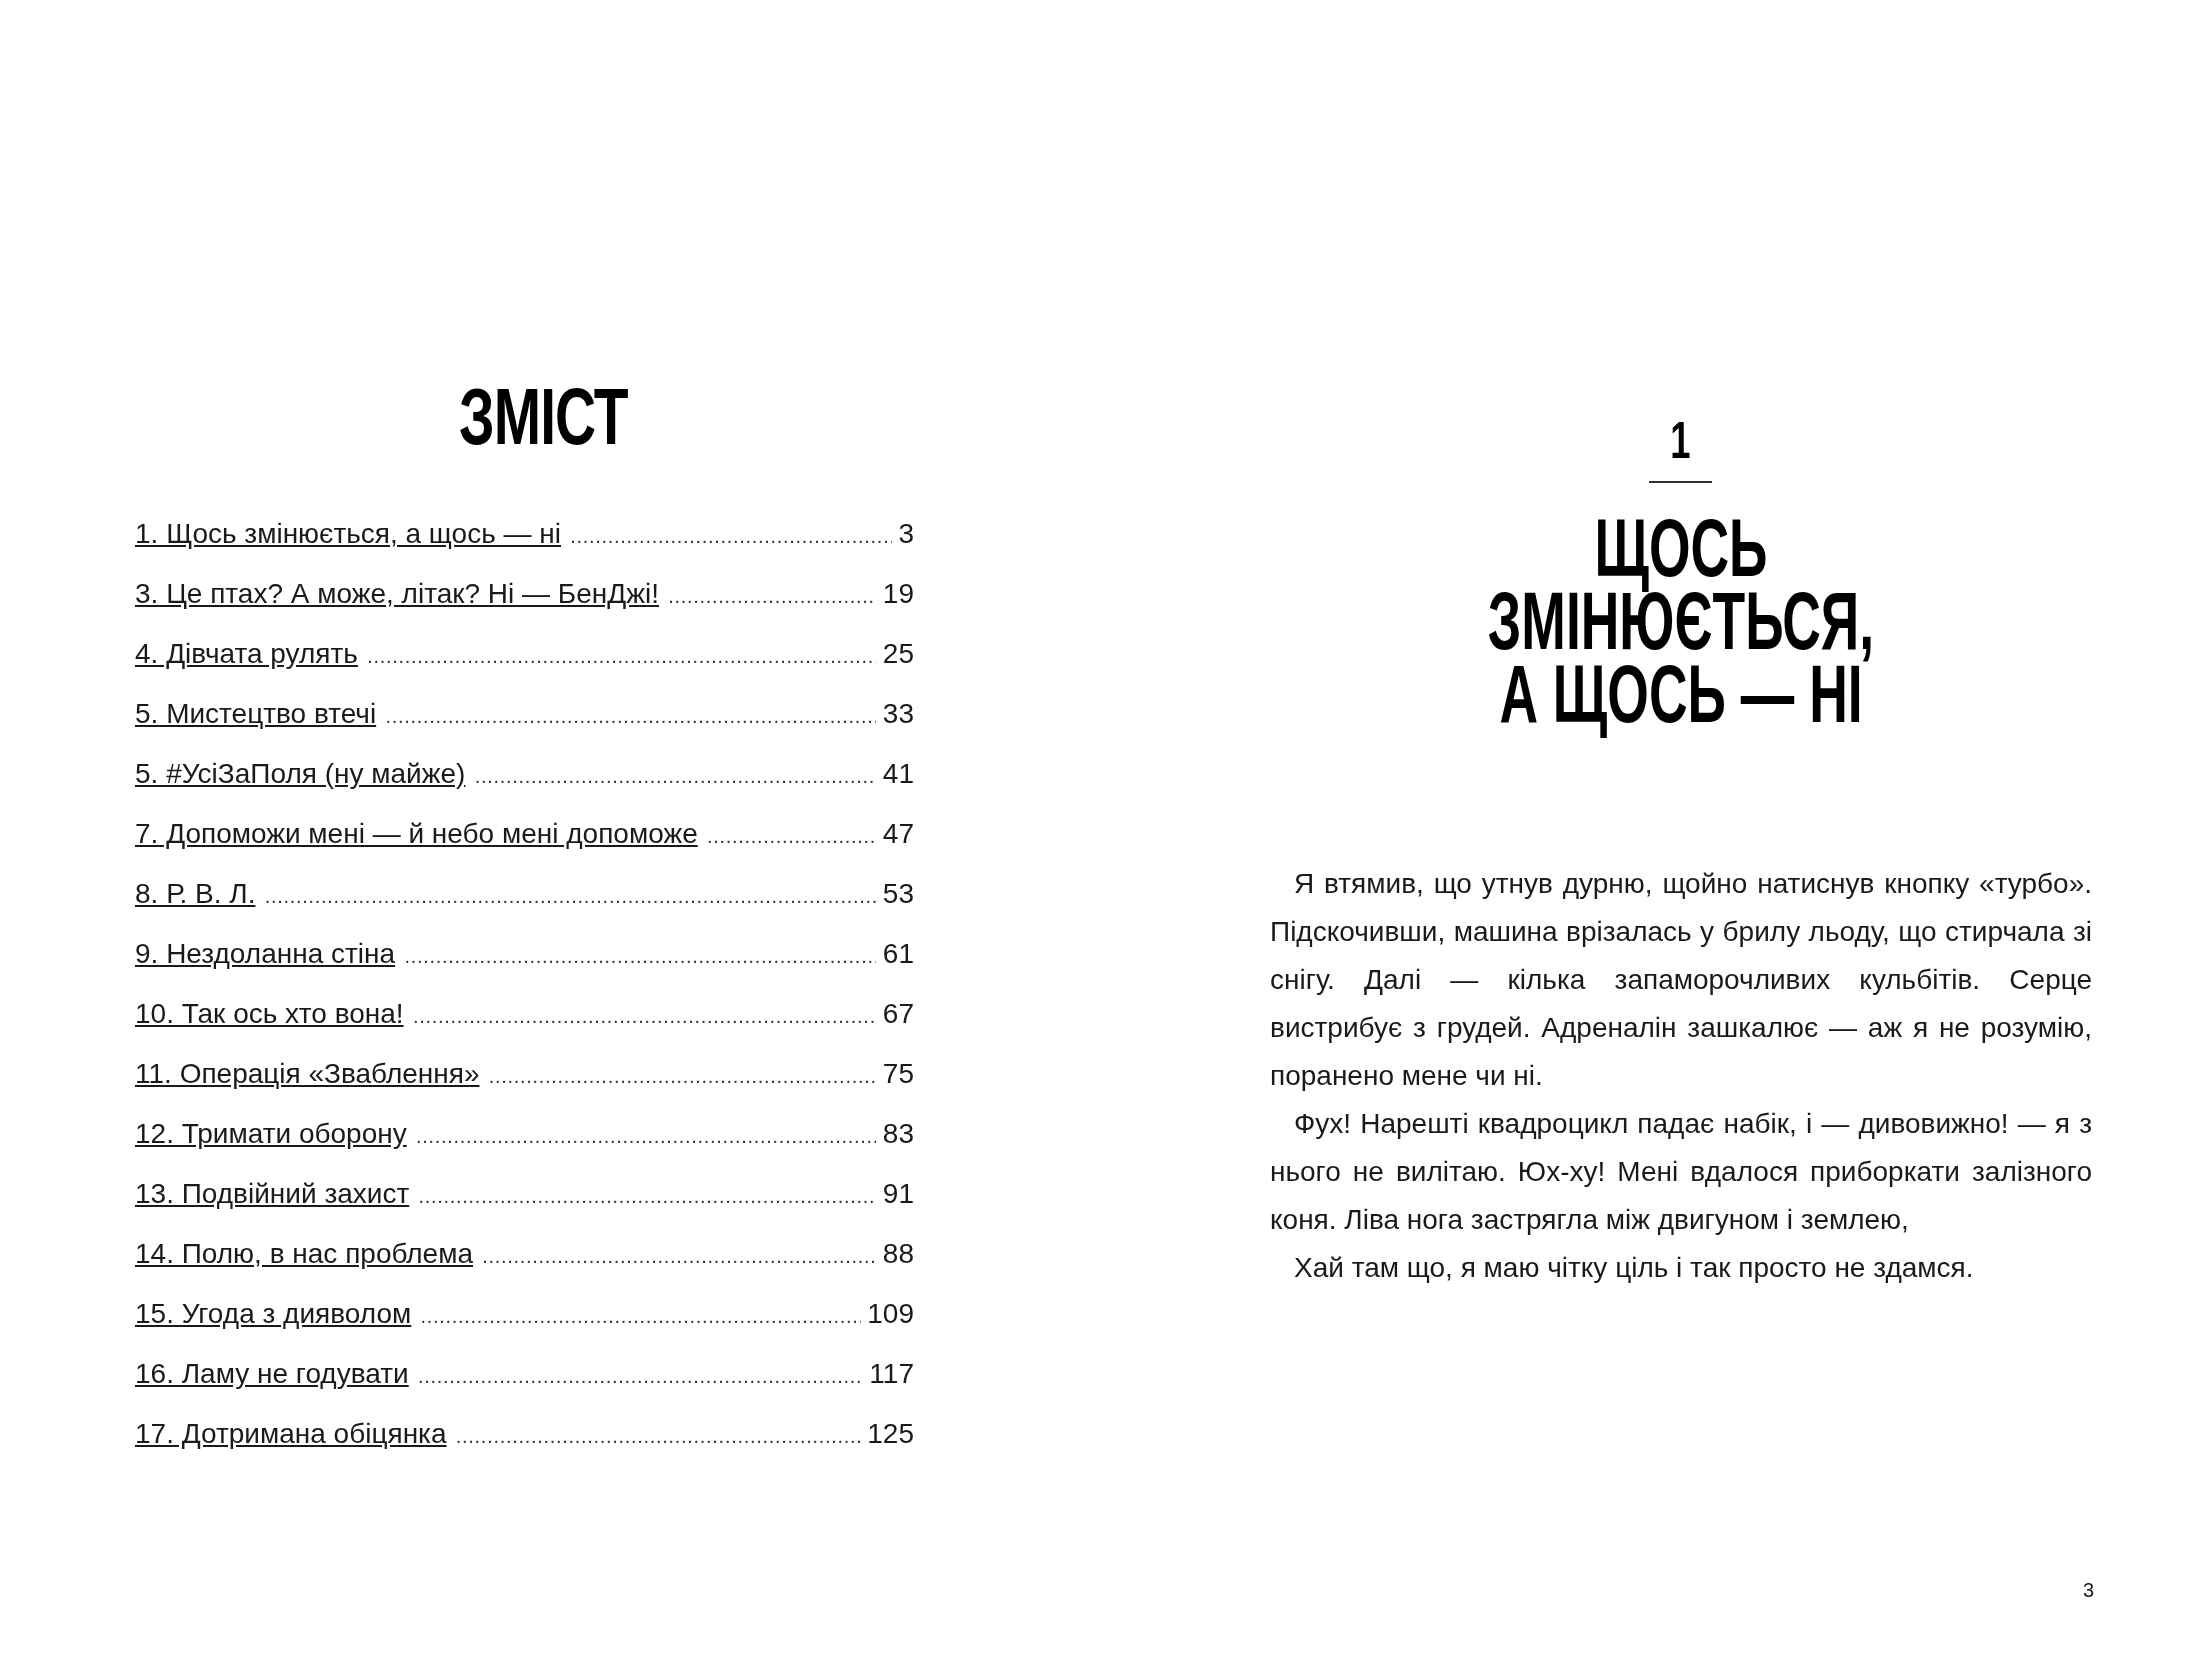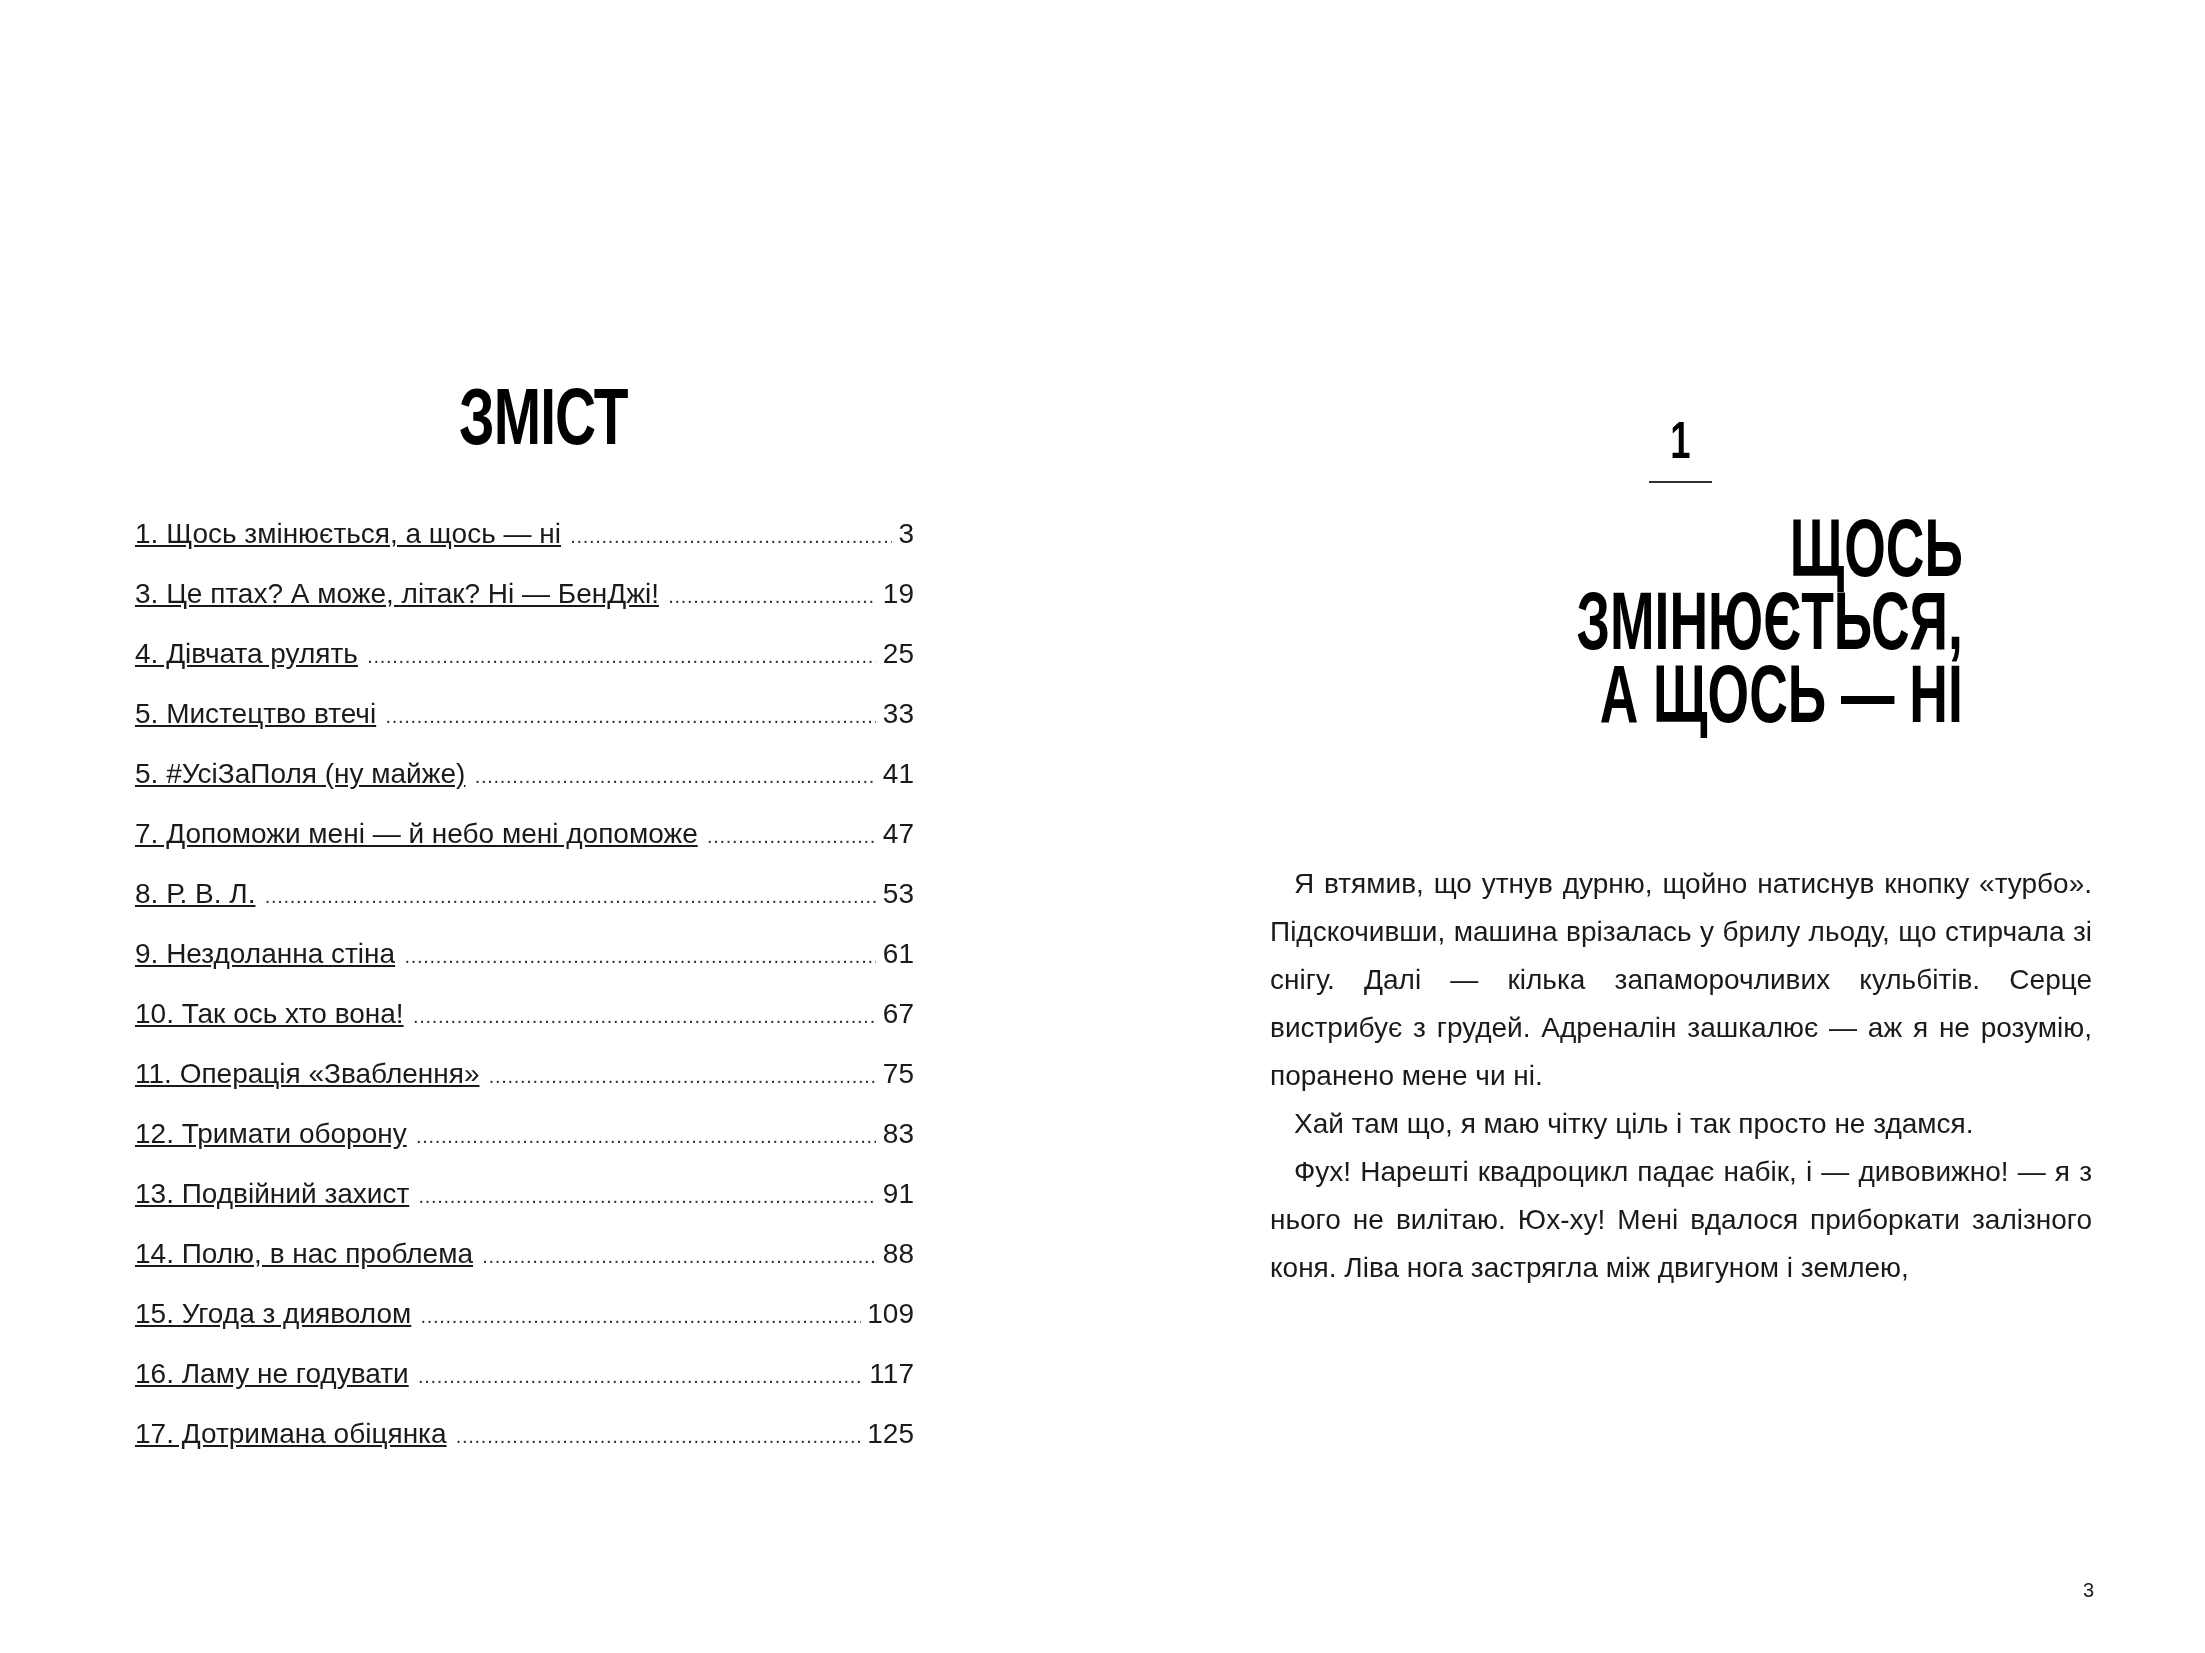--- a/index.html
+++ b/index.html
@@ -14,21 +14,21 @@
   .toc-list { position:absolute; left:135px; top:515px; width:779px; margin:0; padding:0; list-style:none; }
   .toc-item { display:flex; align-items:baseline; height:60px; font-size:28px; line-height:37px; }
   .toc-label { white-space:nowrap; padding-right:9.3px;text-decoration:underline; }
   .toc-dots { flex:1; overflow:hidden; white-space:nowrap; color:#333; letter-spacing:0.7px; font-size:20px; }
   .toc-dots::before { content:"......................................................................................................................................................................................"; }
   .toc-page { white-space:nowrap; padding-left:6.7px; text-align:right; }
 
   .chap-num { position:absolute; left:1647px; width:67px; top:410px; text-align:center;
     font-weight:bold; font-size:52px; line-height:60px; color:#000; transform:scaleX(0.7); }
   .chap-rule { position:absolute; left:1649px; width:63px; top:481px; height:2px; background:#333; }
-  .chap-title { position:absolute; left:1254px; width:854px; top:512px; text-align:right;
+  .chap-title { position:absolute; left:1254px; width:854px; top:512px; text-align:center;
     font-weight:bold; font-size:81px; line-height:73px; color:#000; }
   .chap-title span { display:block; transform:scaleX(0.66); }
 
   .body-text { position:absolute; left:1270px; width:822px; top:860px; font-size:28px;
     line-height:48px; text-align:justify; margin:0; }
   .body-text p { margin:0; text-indent:24px; }
   .page-number { position:absolute; left:2074px; top:1579px; font-size:20px; width:20px; text-align:right; }
 </style>
 </head>
 <body>
@@ -121,18 +121,18 @@
 
 <div class="page-rightwrap">
   <div class="chap-num">1</div>
   <div class="chap-rule"></div>
   <div class="chap-title">
     <span>ЩОСЬ ЗМІНЮЄТЬСЯ,</span>
     <span>А ЩОСЬ — НІ</span>
   </div>
   <div class="body-text">
     <p>Я втямив, що утнув дурню, щойно натиснув кнопку «турбо». Підскочивши, машина врізалась у брилу льоду, що стирчала зі снігу. Далі — кілька запаморочливих кульбітів. Серце вистрибує з грудей. Адреналін зашкалює — аж я не розумію, поранено мене чи ні.</p>
+    <p>Фух! Нарешті квадроцикл падає набік, і — дивовижно! — я з нього не вилітаю. Юх-ху! Мені вдалося приборкати залізного коня. Ліва нога застрягла між двигуном і землею,</p>
     <p>Хай там що, я маю чітку ціль і так просто не здамся.</p>
-    <p>Фух! Нарешті квадроцикл падає набік, і — дивовижно! — я з нього не вилітаю. Юх-ху! Мені вдалося приборкати залізного коня. Ліва нога застрягла між двигуном і землею,</p>
   </div>
   <div class="page-number">3</div>
 </div>
 
 
 </body></html>

